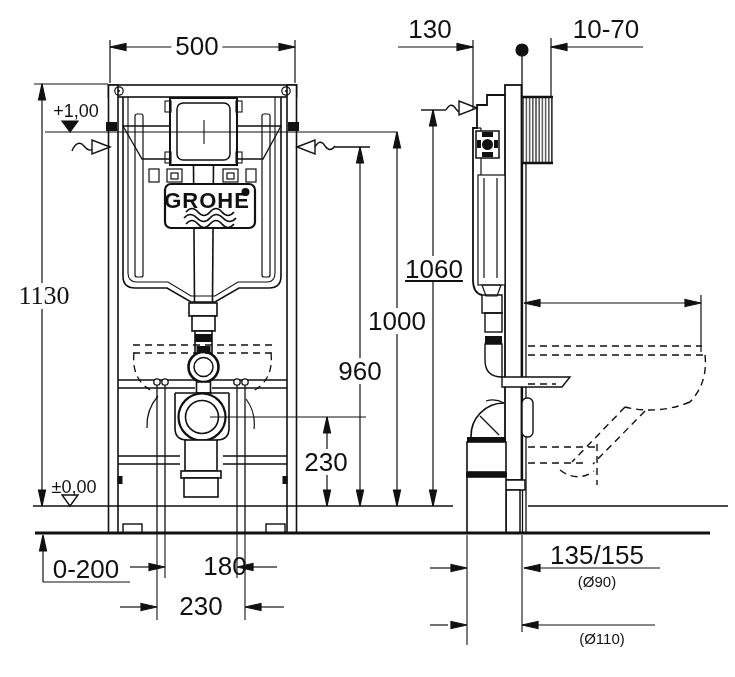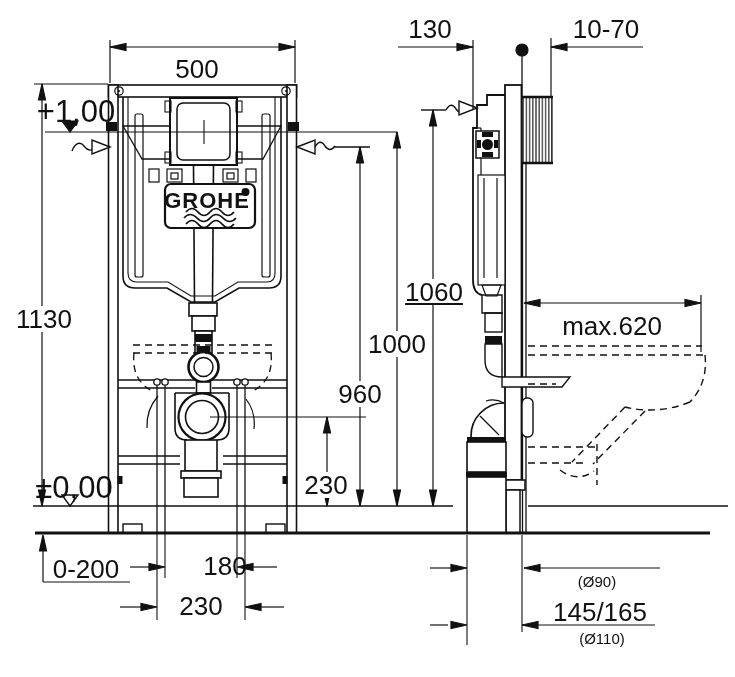--- a/index.html
+++ b/index.html
@@ -1,22 +1,22 @@
 <!DOCTYPE html>
 <html><head>
 <meta charset="utf-8">
 <style>
   html,body{margin:0;padding:0;background:#fff;}
   #stage{position:relative;width:735px;height:677px;background:#fff;overflow:hidden;
          font-family:"Liberation Sans", sans-serif;color:#111;}
   #stage svg{position:absolute;left:0;top:0;}
   .lbl{position:absolute;transform:translate(-50%,-50%);font-size:26px;line-height:1;
        white-space:nowrap;color:#111;letter-spacing:0;}
-  .bg{background:#fff;padding:0 4px;margin-top:23px;}
-  .md{font-size:31px;}
+  .bg{background:#fff;padding:0 4px;}
+  .md{font-size:18px;}
   .sm{font-size:15px;}
   .brand{font-size:22px;font-weight:bold;letter-spacing:1px;}
 </style>
 </head>
 <body>
 
 <div id="stage">
 
 <svg width="735" height="677" viewBox="0 0 735 677">
   <defs>
@@ -338,29 +338,28 @@
       <polygon points="467,625 451,621.5 451,628.5"></polygon>
       <polygon points="522,625 538,621.5 538,628.5"></polygon>
       <line x1="522" y1="625" x2="655" y2="625" fill="none"></line>
     </g>
   </g>
 </svg>
 
 <div class="lbl bg" style="left:197px;top:46px;">500</div>
 <div class="lbl" style="left:430px;top:29px;">130</div>
 <div class="lbl" style="left:606px;top:29px;">10-70</div>
-<div class="lbl bg" style="left:44px;top:296px;">1130</div>
+<div class="lbl bg" style="left:44px;top:296px;font-family:Liberation Serif, serif;">1130</div>
 <div class="lbl md" style="left:76px;top:111px;">+1,00</div>
 <div class="lbl md" style="left:74px;top:487px;">±0,00</div>
 <div class="lbl bg" style="left:434px;top:269px;text-decoration:underline;">1060</div>
 <div class="lbl bg" style="left:397px;top:321px;">1000</div>
 <div class="lbl bg" style="left:360px;top:371px;">960</div>
-<div class="lbl bg" style="left:612px;top:303px;">max.620</div>
 <div class="lbl bg" style="left:326px;top:462px;">230</div>
 <div class="lbl" style="left:86px;top:569px;">0-200</div>
 <div class="lbl" style="left:201px;top:566px;margin-left:24px;">180</div>
 <div class="lbl" style="left:201px;top:606px;">230</div>
+<div class="lbl" style="left:597px;top:555px;">135/155</div>
 <div class="lbl sm" style="left:597px;top:581px;">(Ø90)</div>
-<div class="lbl" style="left:600px;top:612px;">145/165</div>
 <div class="lbl sm" style="left:602px;top:638px;">(Ø110)</div>
 <div class="lbl brand" style="left:207px;top:201px;">GROHE</div>
 
 </div>
 
 </body></html>

